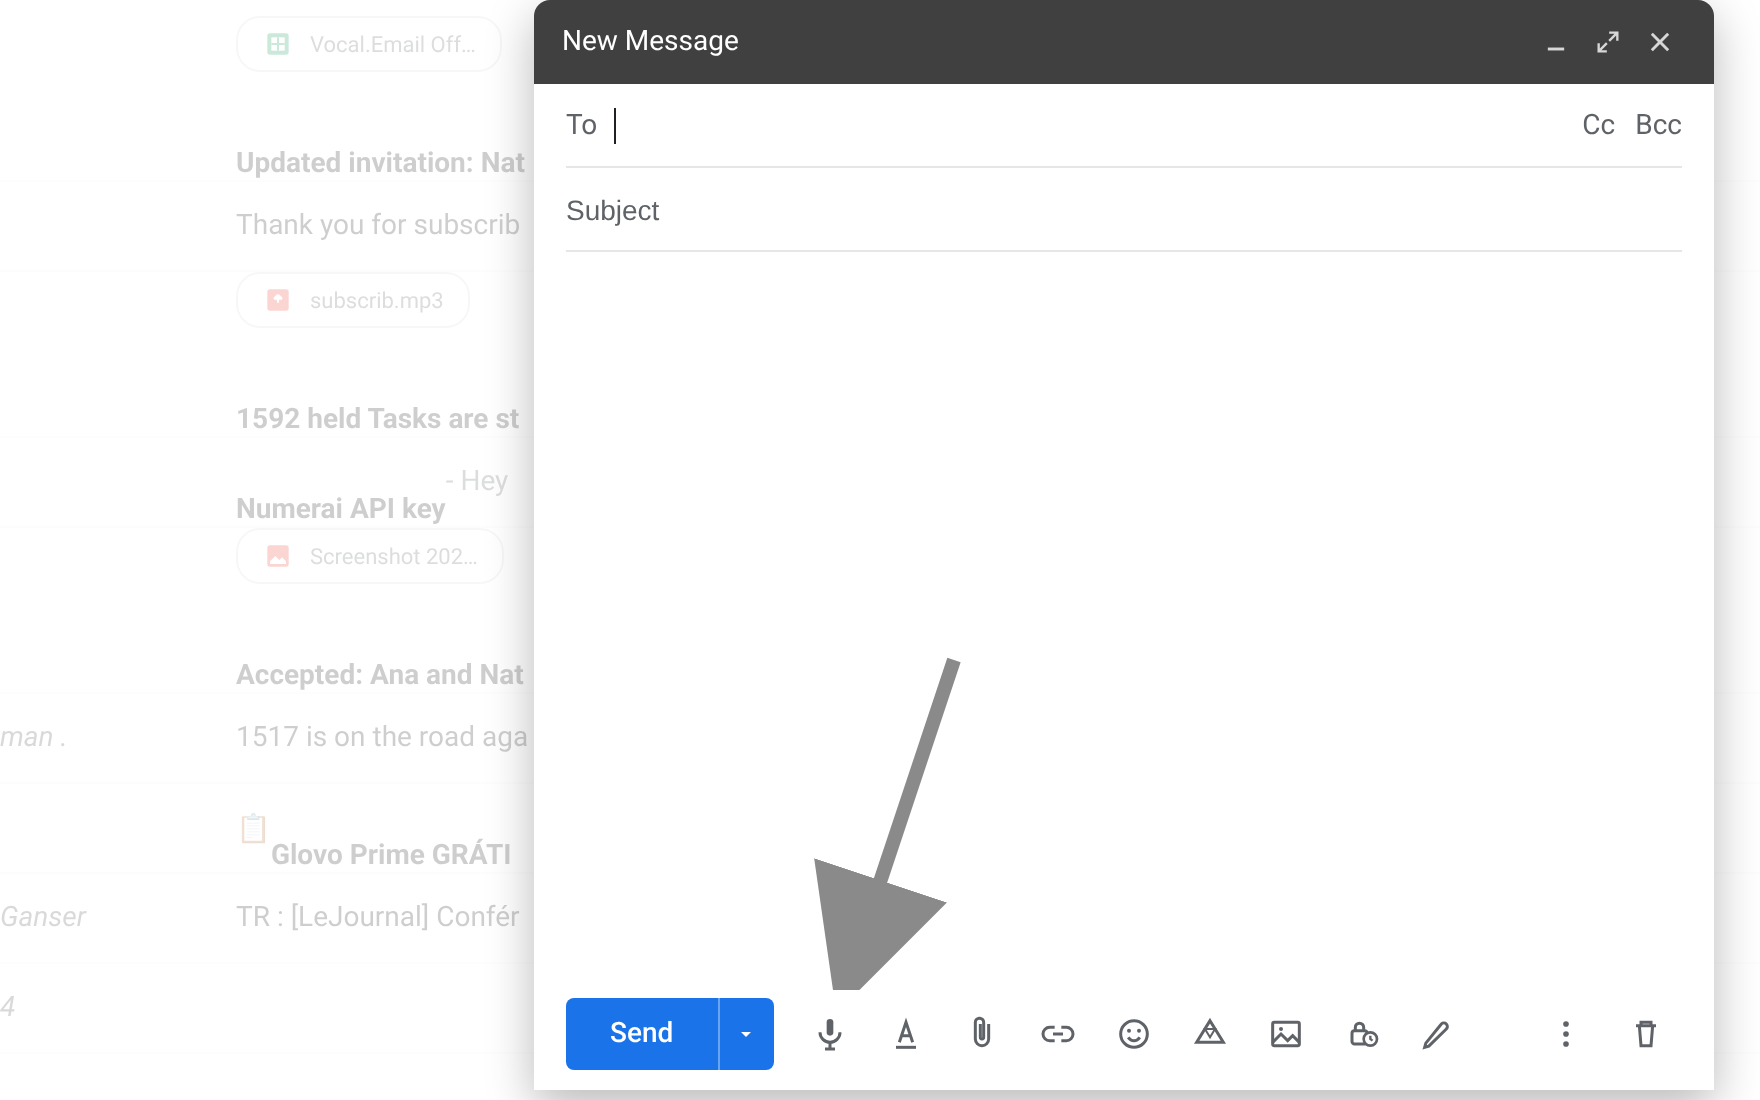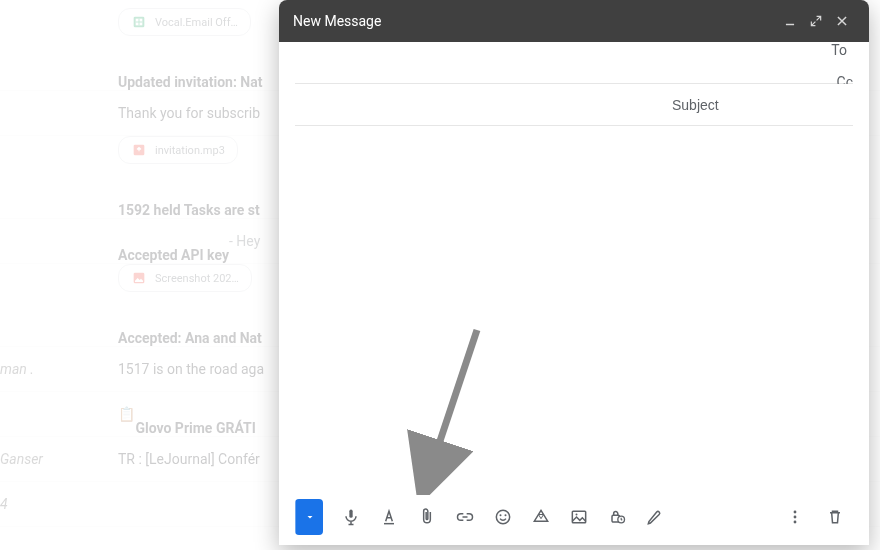--- a/index.html
+++ b/index.html
@@ -63,21 +63,21 @@
       padding: 0 12px;
       font-size: 11px;
       color: #5f6368;
       gap: 8px;
     }
     .chip .ci { width:16px;height:16px;display:flex;align-items:center;justify-content:center; }
     
     .compose {
       position: absolute;
       top: 0px;
-      left: 279px;
+      left: 267px;
       width: 590px;
       height: 545px;
       background: #fff;
       border-radius: 8px 8px 0 0;
       box-shadow: 0 8px 24px rgba(0,0,0,0.28);
       z-index: 10;
       display: flex;
       flex-direction: column;
     }
     .compose-header {
@@ -93,24 +93,23 @@
     .compose-header .title { flex: 1; }
     .hbtn {
       width: 26px; height: 26px;
       display: flex; align-items: center; justify-content: center;
       color: #d7d7d7;
       cursor: pointer;
     }
     .hbtn svg { width:14px; height:14px; display:block; }
     .field-row {
       display: flex;
-      align-items: flex-end;
+      align-items: center;
       margin: 0 16px;
       border-bottom: 1px solid #e6e6e6;
-      flex-direction: column;
     }
     .to-row { height: 42px; }
     .sub-row { height: 42px; }
     .field-label {
       color: #5f6368;
       font-size: 14px;
       padding-right: 6px;
     }
     .to-input {
       border: none;
@@ -219,28 +218,28 @@
       <span>Thank you for subscrib</span>
     </div>
   <div class="attach-row">
     <span class="chip">
       <span class="ci">
         <svg viewBox="0 0 24 24">
             <rect x="4" y="4" width="16" height="16" rx="2" fill="#ea4335"></rect>
             <path d="M12 8 L12 14 M9 11 h6 M12 8 l-3 3 M12 8 l3 3" stroke="#fff" stroke-width="1.6" fill="none"></path>
           </svg>
       </span>
-      <span>invitation.mp3</span>
+      <span>subscrib.mp3</span>
     </span>
   </div>
   <div class="bg-row">
       <span class="bold">1592 held Tasks are st</span>
     </div>
   <div class="bg-row">
-    <span class="bold">Accepted API key</span>
+    <span class="bold">Numerai API key</span>
     <span class="sub"> - Hey </span>
   </div>
   <div class="attach-row">
     <span class="chip">
       <span class="ci">
         <svg viewBox="0 0 24 24">
             <rect x="4" y="4" width="16" height="16" rx="2" fill="#ea4335"></rect>
             <path d="M6 16 l4 -4 l3 3 l2 -2 l3 3 v2 H6z" fill="#fff"></path>
           </svg>
       </span>
@@ -297,20 +296,21 @@
   </div>
 
   <div class="field-row sub-row">
     <input class="subject-input" type="text" placeholder="Subject" style="">
   </div>
 
   <div class="body-area" contenteditable="true" style=""></div>
 
   <div class="toolbar">
     <div class="send-btn">
+      <span class="send-label">Send</span>
       <span class="send-more">
         <svg viewBox="0 0 24 24" width="12" height="12">
             <path d="M7 10 l5 5 l5 -5 z" fill="#fff"></path>
           </svg>
       </span>
     </div>
     <div class="tool-icons">
       <span class="ticon">
         <svg viewBox="0 0 24 24">
             <rect x="10" y="3" width="4" height="10" rx="2" fill="currentColor"></rect>

